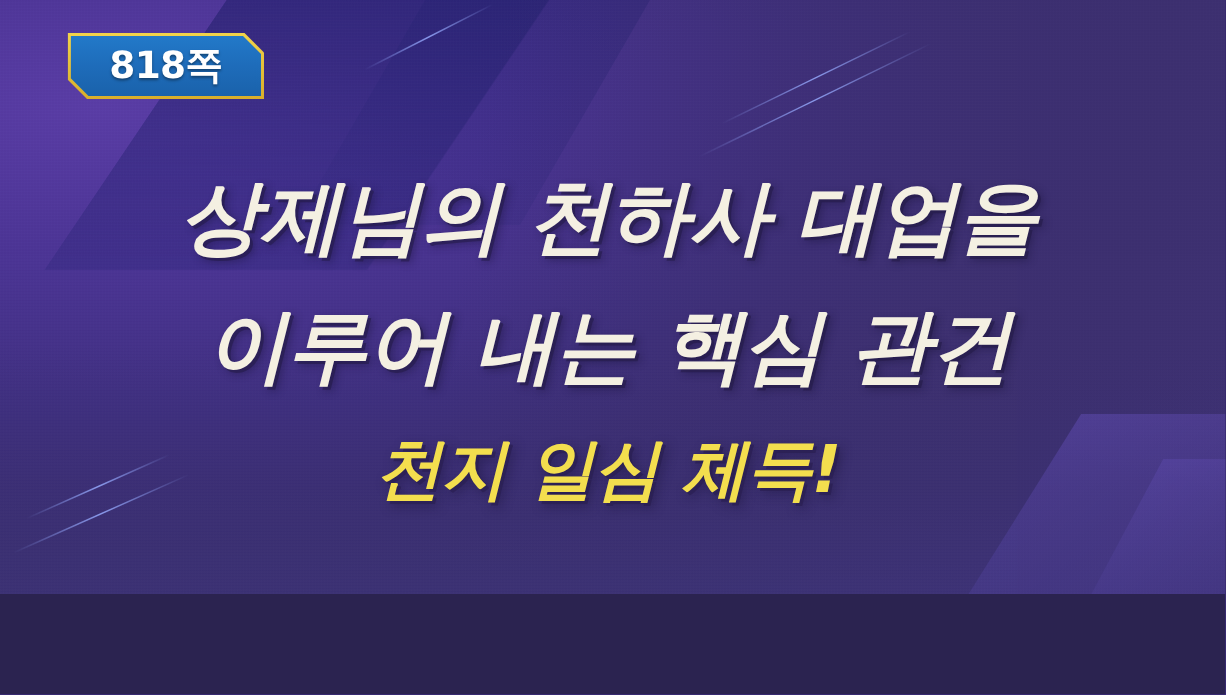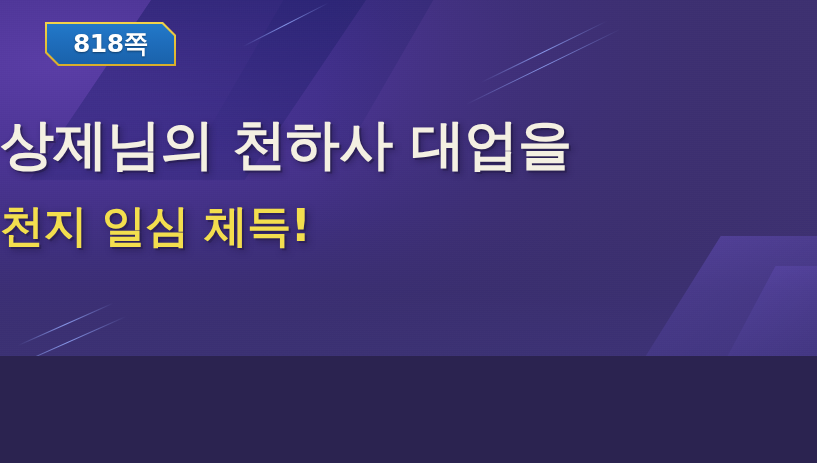--- a/index.html
+++ b/index.html
@@ -8,21 +8,21 @@
     padding: 0;
     background: #2b2350;
   }
   body {
     font-family: "DejaVu Sans", "Liberation Sans", sans-serif;
   }
 
   .slide {
     position: relative;
     width: 817px;
-    height: 356px;
+    height: 396px;
     overflow: hidden;
     background: #453090;
   }
 
   
   .bg-base {
     position: absolute;
     inset: 0;
     background:
       radial-gradient(120% 95% at 8% 18%, #5a3da6 0%, #4b3494 28%, #3f2f7f 55%, #3a2e6d 78%, #383066 100%);
@@ -145,21 +145,23 @@
     transform: translateY(-1px);
     white-space: nowrap;
   }
 
   
   .headline {
     position: absolute;
     left: 0;
     right: 6px;
     top: 118px;
+    text-align: center;
     user-select: none;
+    font-style: italic;
   }
   .line {
     font-weight: bold;
     line-height: 1;
     white-space: nowrap;
     letter-spacing: -0.5px;
   }
   .line-1, .line-2 {
     color: #f4f0e2;
     font-size: 54px;
@@ -201,16 +203,17 @@
   <div class="grain"></div>
 
   <div class="badge-wrap">
     <div class="badge-inner">
       <span class="badge-text" style="color: rgb(255, 255, 255);">818쪽</span>
     </div>
   </div>
 
   <div class="headline">
     <div class="line line-1" style="color: rgb(244, 240, 226);">상제님의 천하사 대업을</div>
+    <div class="line line-2" style="color: rgb(244, 240, 226);">이루어 내는 핵심 관건</div>
     <div class="line line-3" style="color: rgb(243, 222, 78);">천지 일심 체득!</div>
   </div>
 
 </div>
 
 </body></html>

